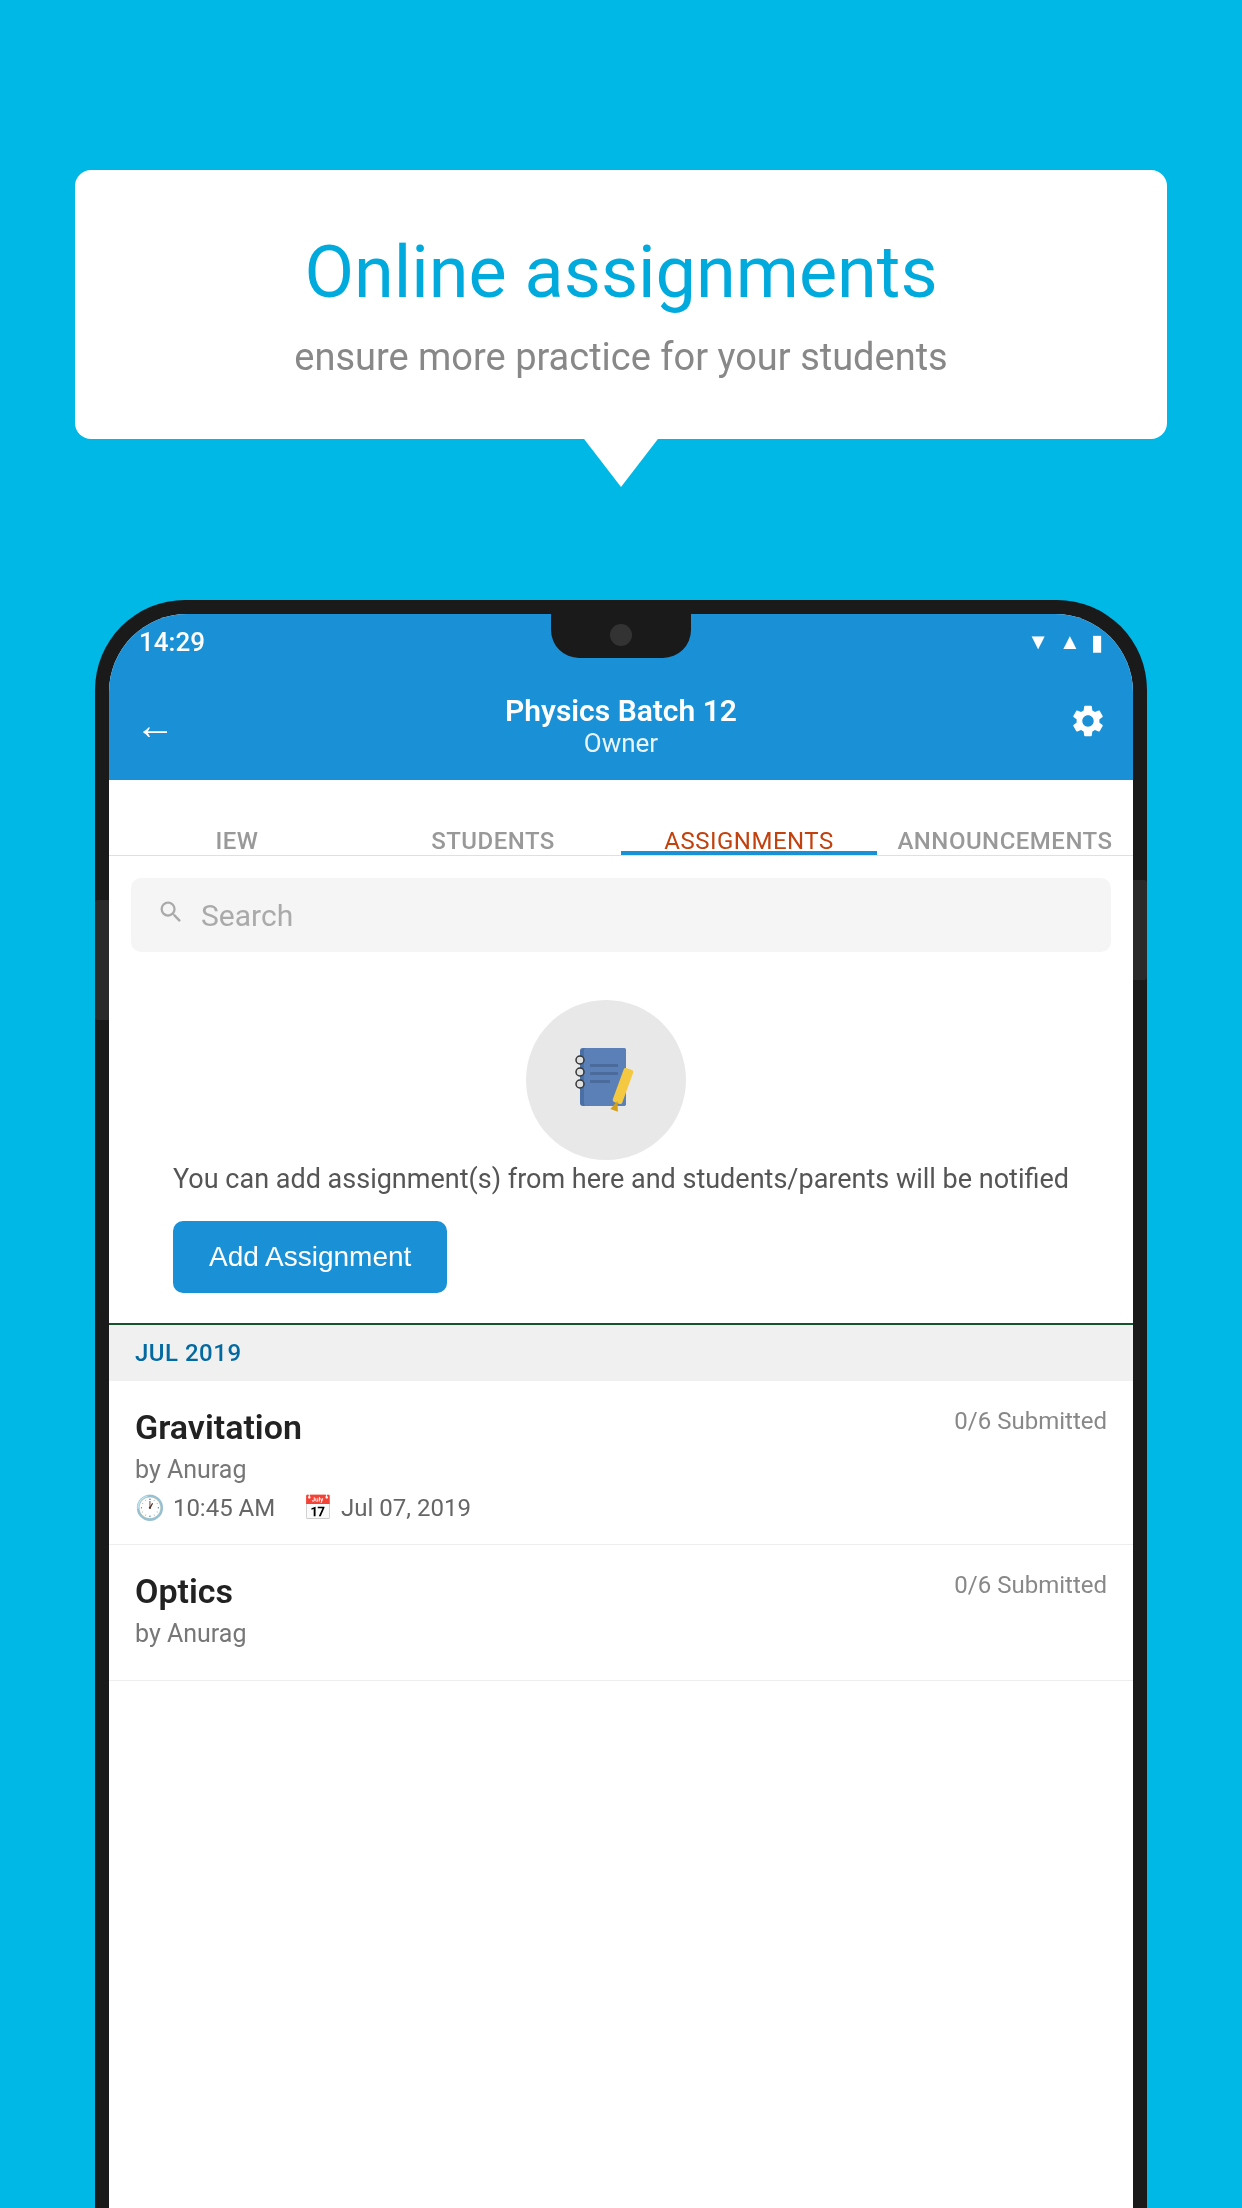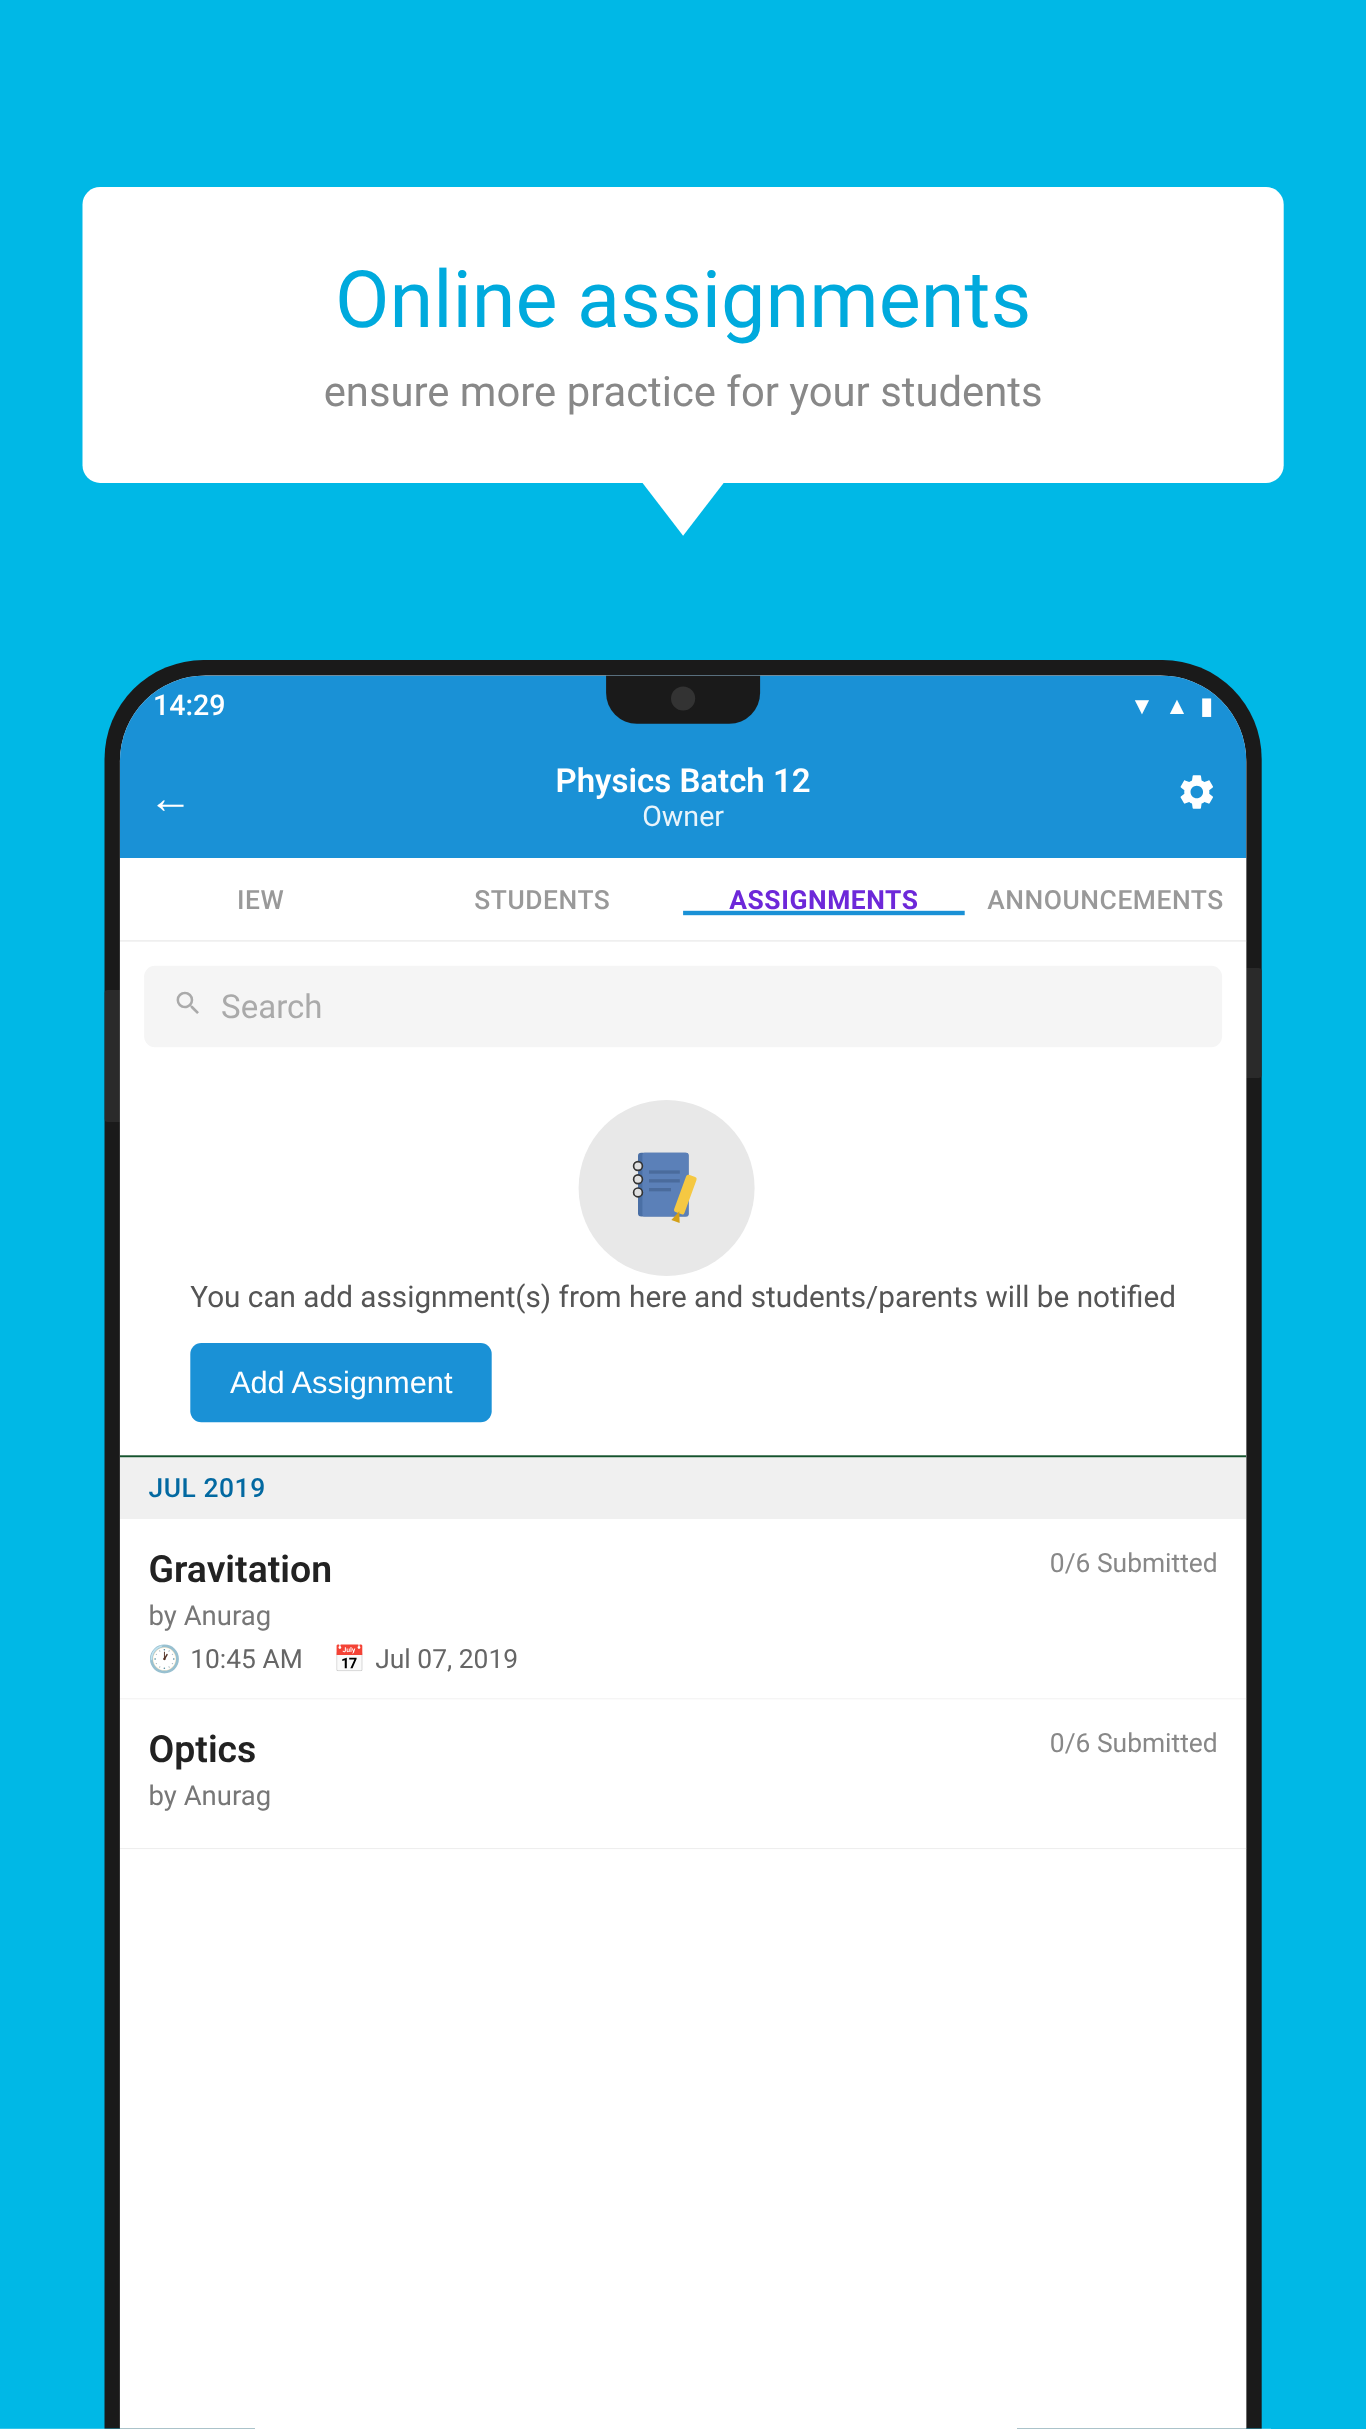--- a/index.html
+++ b/index.html
@@ -168,39 +168,39 @@
 
     
     .tabs {
       position: absolute;
       top: 166px;
       left: 0;
       right: 0;
       height: 76px;
       background: white;
       display: flex;
-      align-items: center;
+      align-items: flex-end;
       border-bottom: 1px solid #e0e0e0;
       overflow: hidden;
     }
     .tab {
       flex: 1;
       display: flex;
       align-items: center;
       justify-content: center;
       font-size: 24px;
       color: #999;
       font-weight: 500;
       letter-spacing: 0.5px;
       cursor: pointer;
       position: relative;
     }
     .tab.active {
-      color: #6d28d9;
-      font-weight: 700;
+      color: #c2410c;
+      font-weight: 400;
     }
     .tab.active::after {
       content: '';
       position: absolute;
       bottom: 0;
       left: 0;
       right: 0;
       height: 4px;
       background: #1a91d6;
     }

